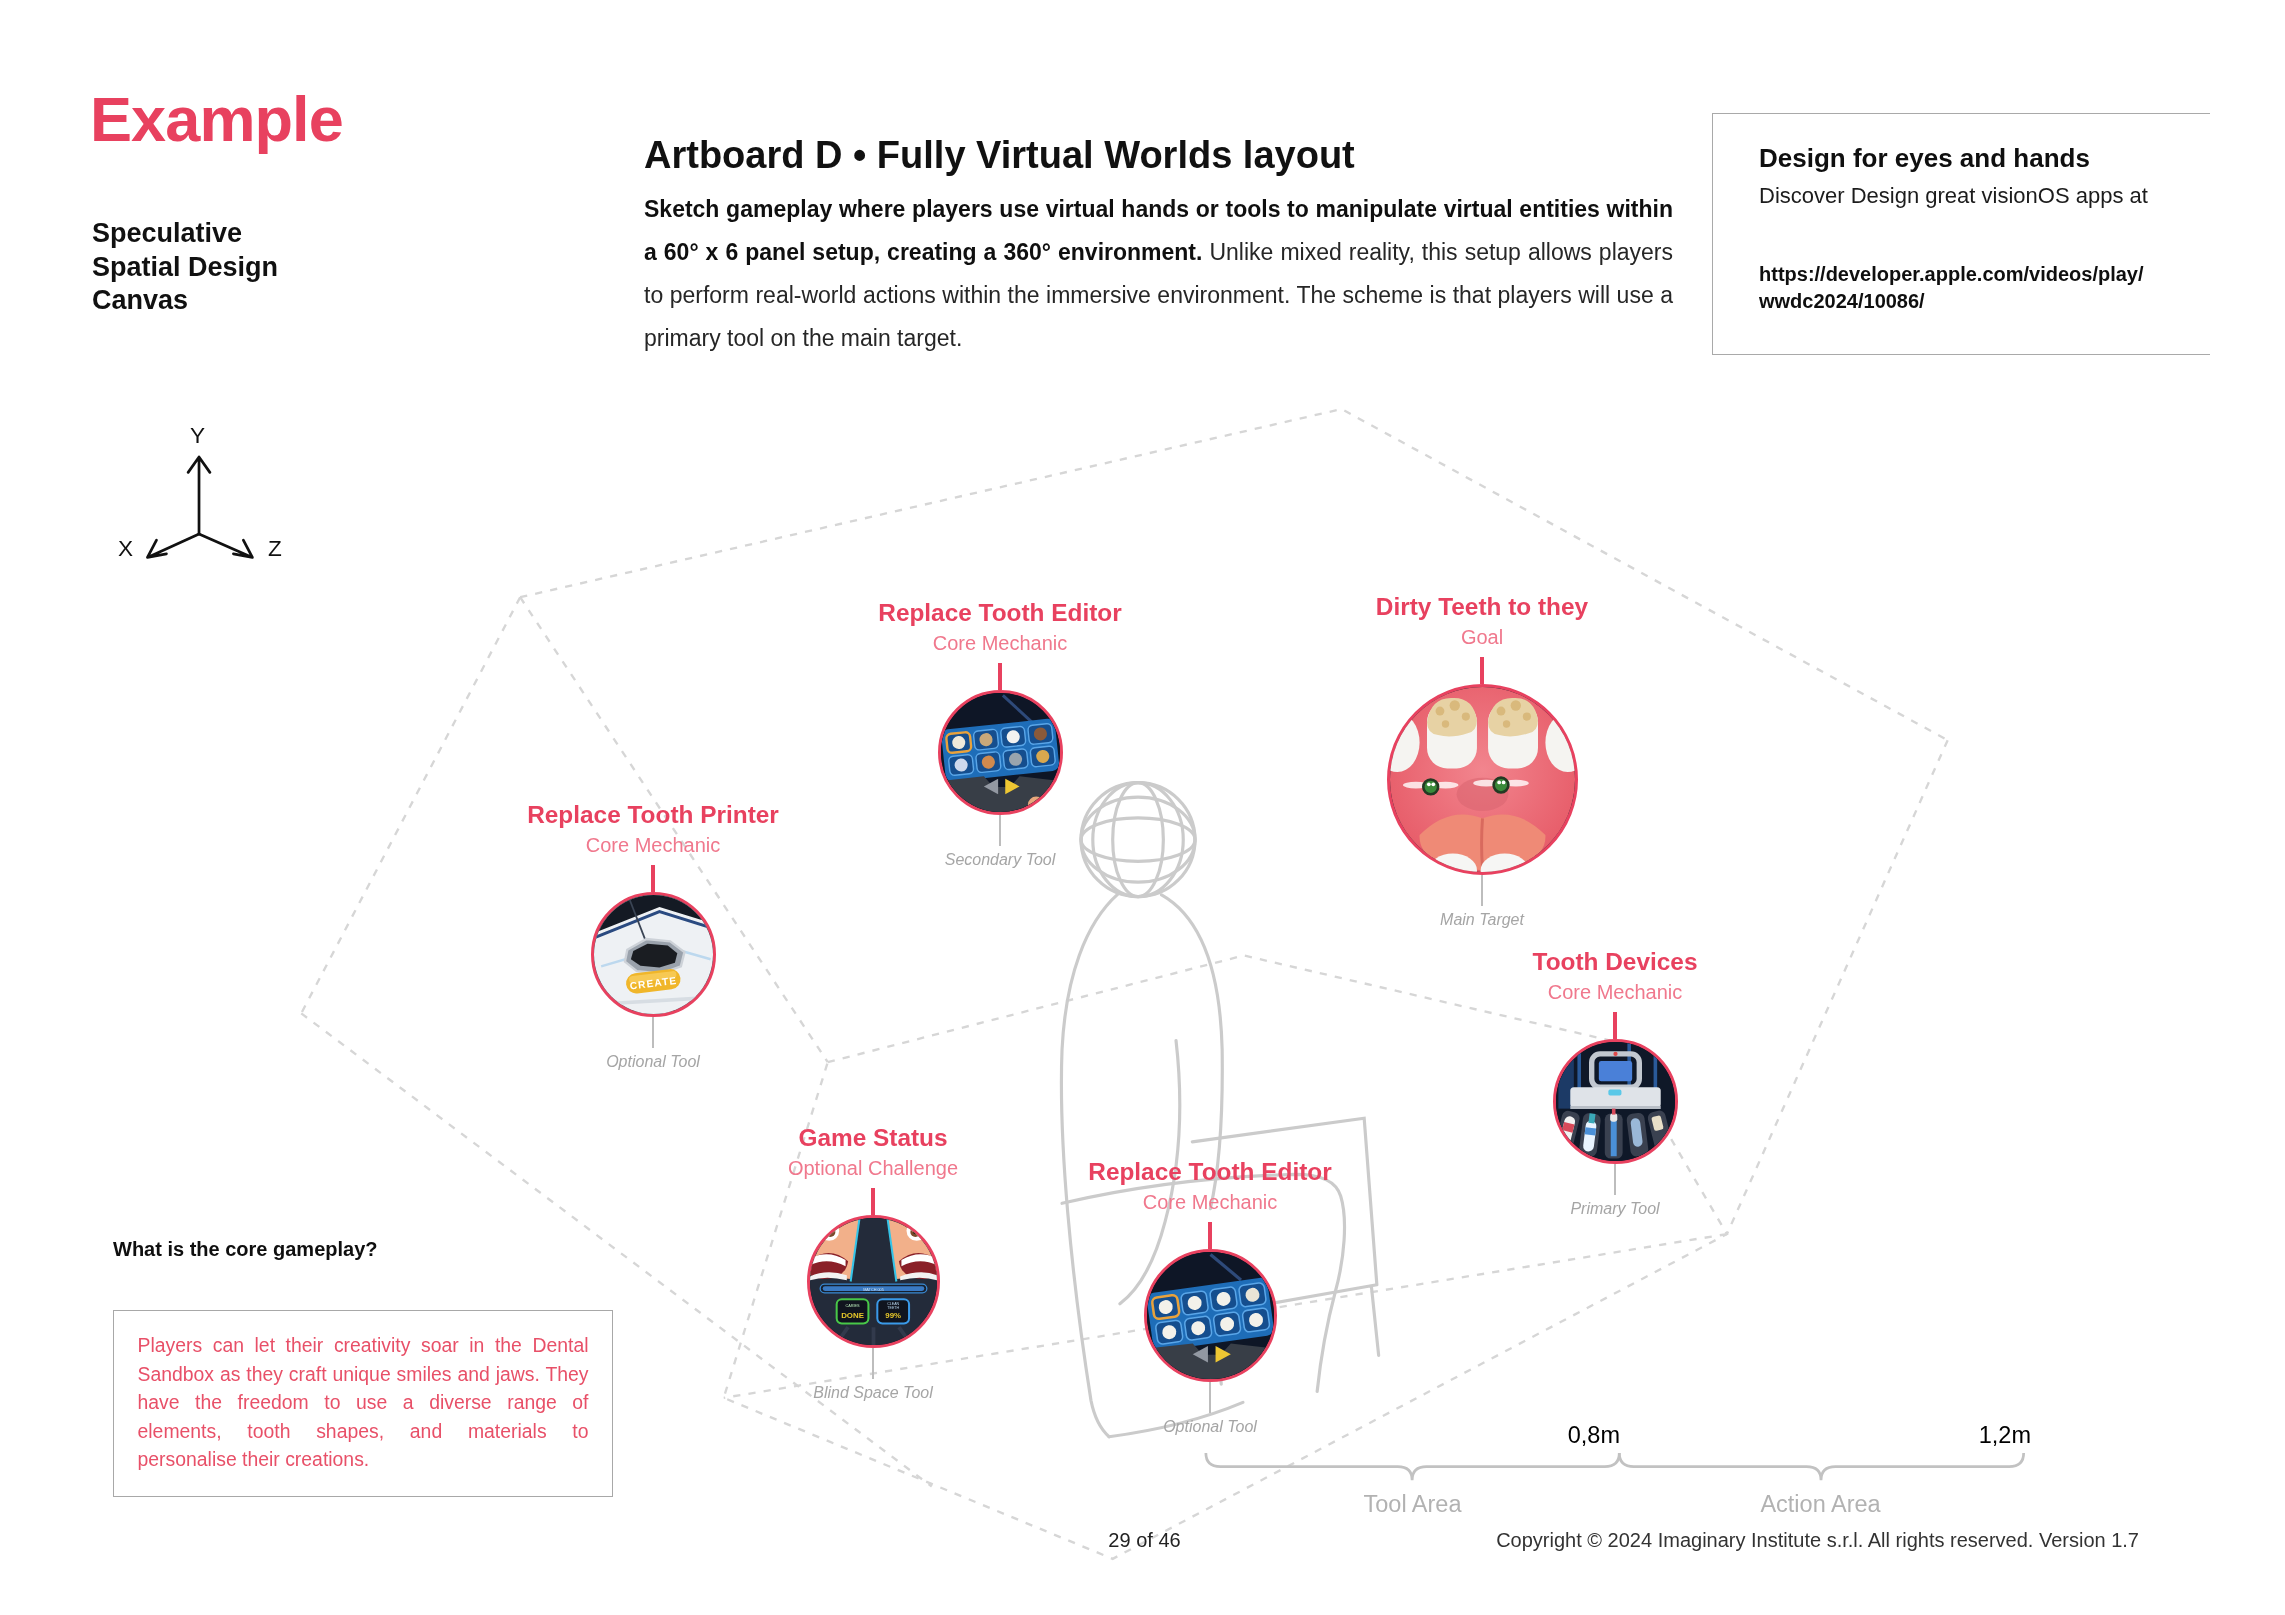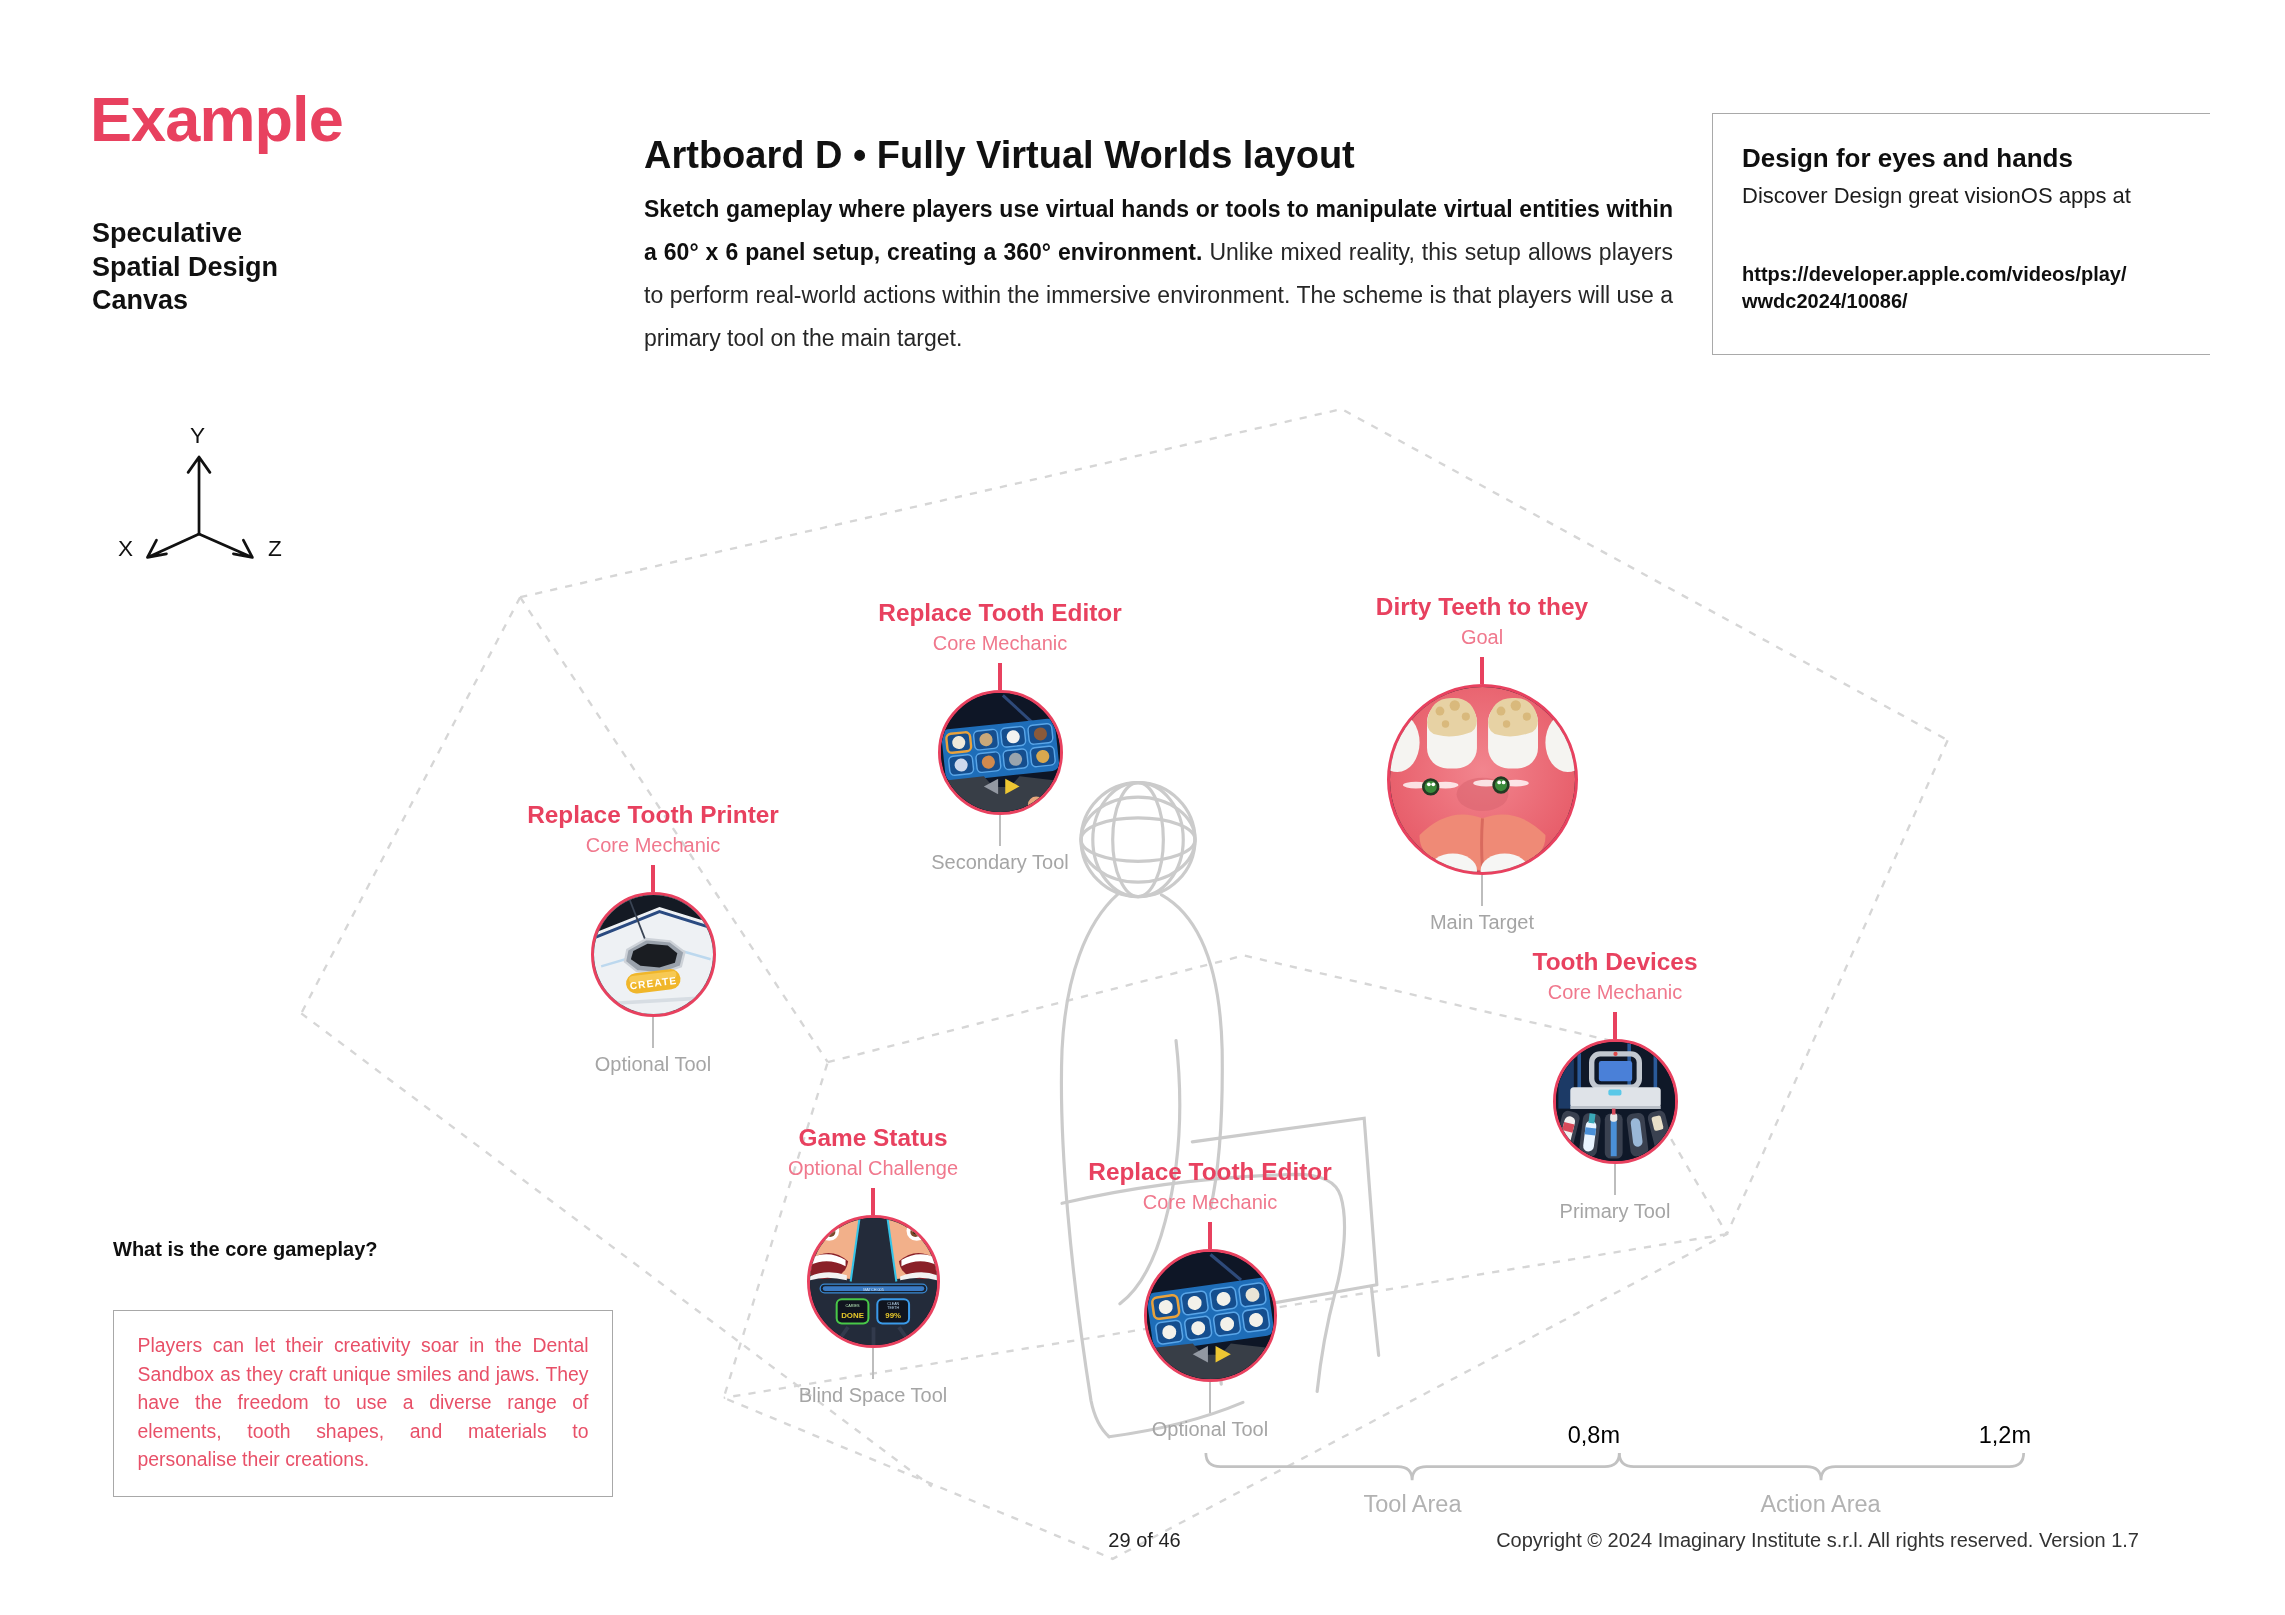--- a/index.html
+++ b/index.html
@@ -13,37 +13,37 @@
   .brand-title{left:90px;top:83px;font-size:63px;font-weight:700;color:#E8415F;letter-spacing:-0.9px;}
   .brand-sub{left:92px;font-size:27px;font-weight:700;color:#111;line-height:33px;}
 
   
   .art-title{left:644px;top:134px;font-size:38px;font-weight:700;color:#111;}
   .art-intro{left:644px;top:188px;width:1029px;font-size:23px;line-height:43px;text-align:justify;color:#262626;}
   .art-intro b{font-weight:700;color:#0f0f0f;}
   .art-note{left:644px;top:380px;font-size:18.5px;font-weight:500;color:#E8415F;}
 
   
-  .info-box{left:1712px;top:113px;width:509px;height:242px;border:1.8px solid #a9a9a9;box-sizing:border-box;padding:29px 29px;}
+  .info-box{left:1712px;top:113px;width:509px;height:242px;border:1.8px solid #a9a9a9;box-sizing:border-box;padding:29px 46px;}
   .info-title{font-size:26px;font-weight:700;color:#0f0f0f;}
   .info-sub{font-size:22px;color:#1c1c1c;margin-top:9px;}
   .info-link{font-size:20px;font-weight:700;color:#0f0f0f;line-height:27px;margin-top:52px;}
 
   
   .callout{position:absolute;display:flex;flex-direction:column;align-items:center;width:344px;}
   .co-title{font-size:24.4px;font-weight:700;color:#E8415F;white-space:nowrap;}
   .co-sub{font-size:20px;color:#F0788D;margin-top:5.4px;white-space:nowrap;}
   .tick1{width:3.6px;height:27px;background:#E8415F;margin-top:7.2px;}
   .co-circle{border-radius:50%;border:3.6px solid #E8415F;overflow:hidden;background:#0e1626;flex:none;}
   .co-circle svg{display:block;width:100%;height:100%;}
   .sz-s{width:119px;height:119px;}
   .sz-m{width:127px;height:127px;}
   .sz-l{width:185px;height:185px;}
   .tick2{width:2.7px;height:31px;background:#bdbdbd;}
-  .co-role{font-size:20px;color:#a5a5a5;margin-top:5.4px;white-space:nowrap;}
+  .co-role{font-size:16px;color:#a5a5a5;margin-top:5.4px;white-space:nowrap;font-style:italic;}
 
   
   .gp-heading{left:113px;top:1238px;font-size:20px;font-weight:700;color:#0f0f0f;}
   .gp-box{left:113px;top:1310px;width:500px;height:187px;border:1.8px solid #a8a8a8;box-sizing:border-box;padding:20px 23.5px;}
   .gp-text{font-size:19.4px;line-height:28.5px;text-align:justify;color:#E85068;}
 
   
   .dim-label{font-size:23.5px;color:#000000;}
   .area-label{font-size:23.5px;color:#b2b2b2;}
   .page-num{left:1090px;top:1529px;width:109px;text-align:center;font-size:20px;color:#222;}

